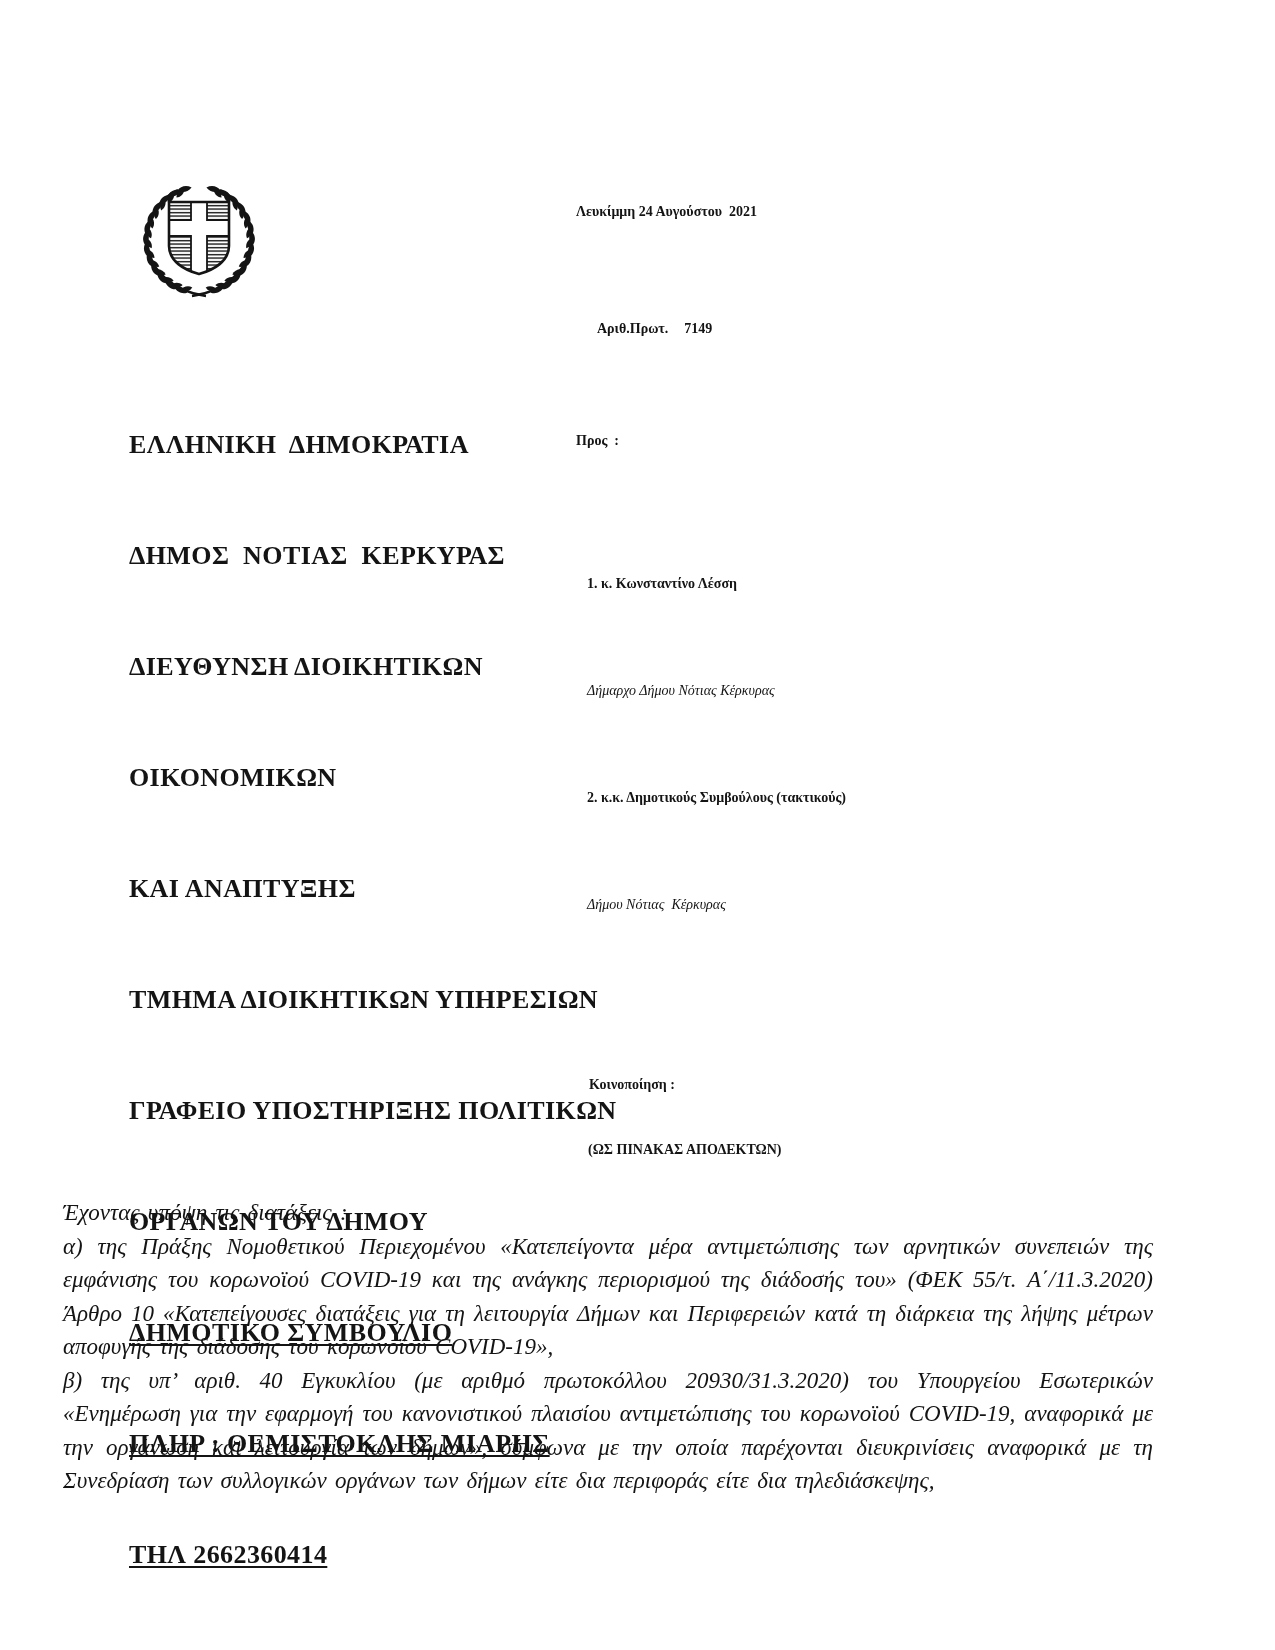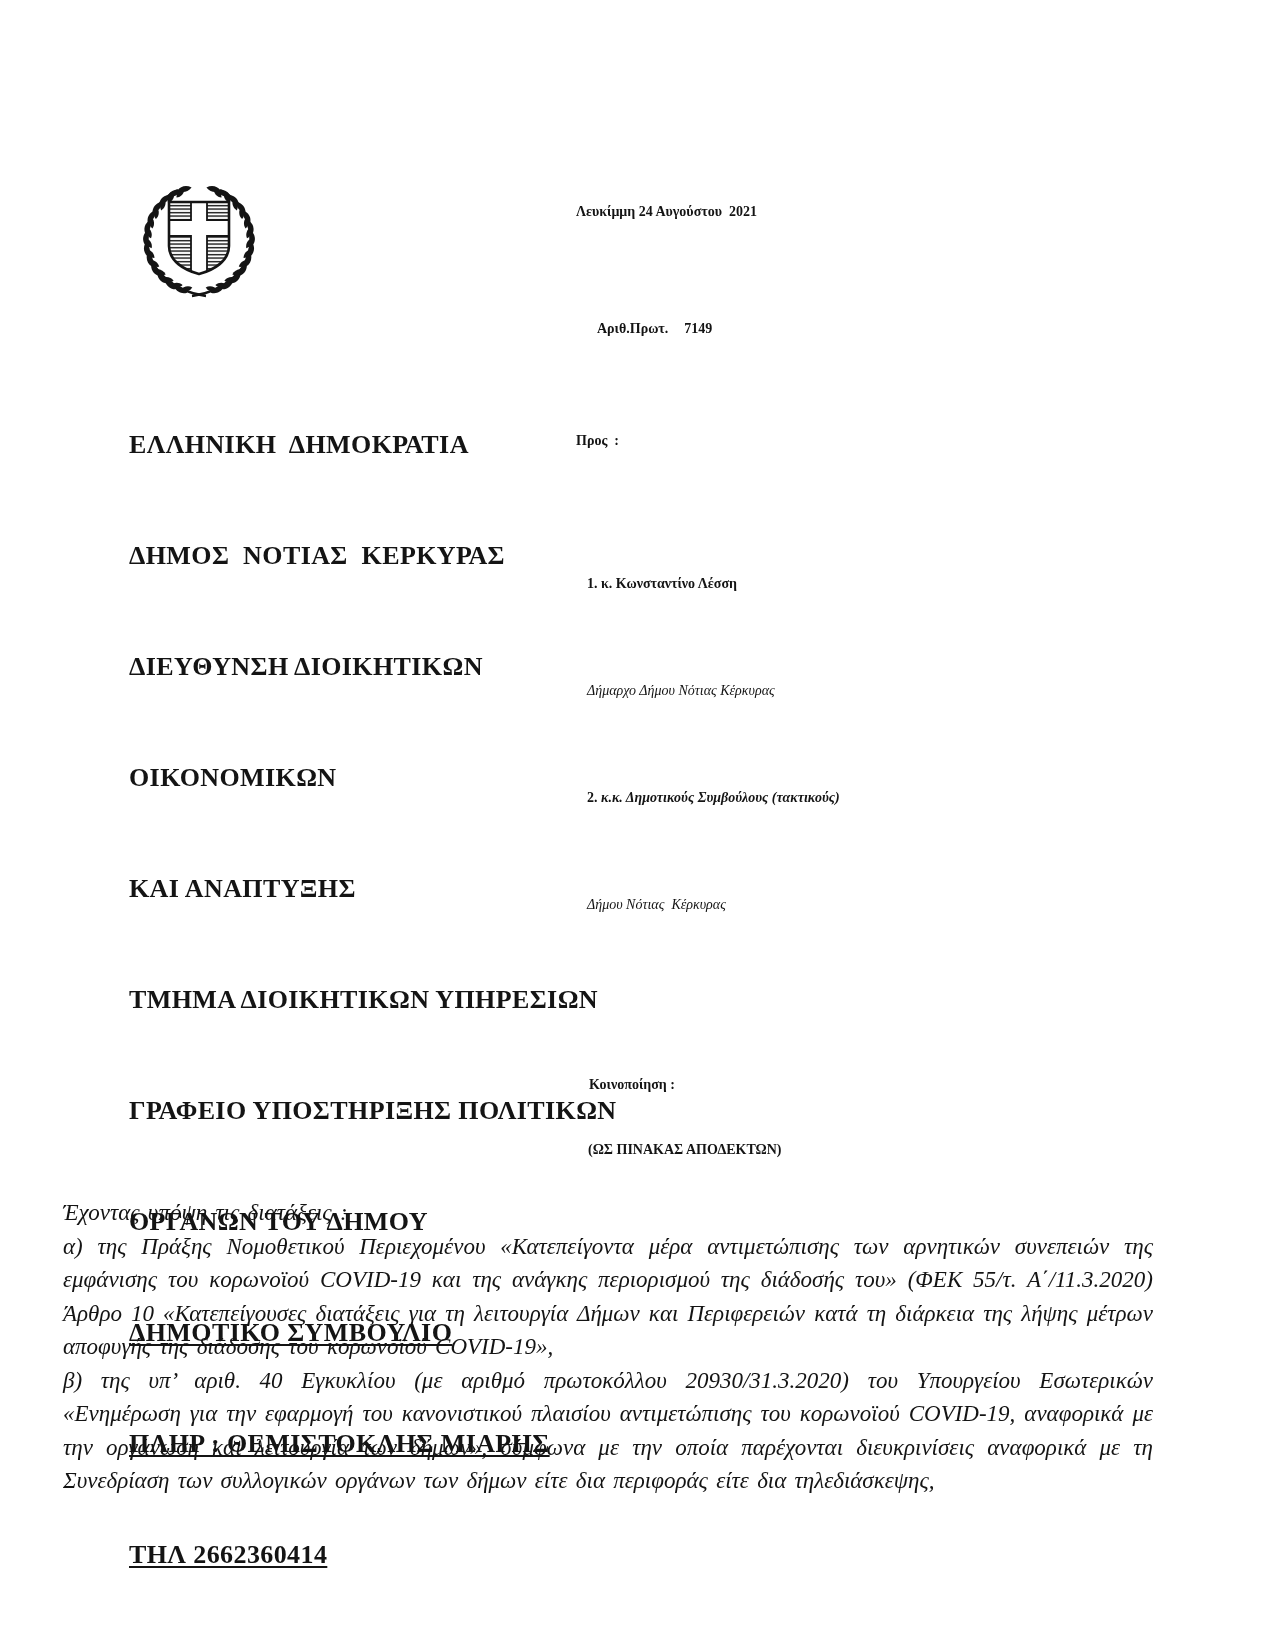--- a/index.html
+++ b/index.html
@@ -20,21 +20,21 @@
   .sender .u{text-decoration:underline;text-decoration-thickness:2px;text-underline-offset:3px;}
   
   .meta{position:absolute;left:576px;top:164px;font-size:14px;white-space:pre-wrap;}
   .m-date{font-weight:bold;line-height:32px;}
   .m-prot{font-weight:bold;line-height:32px;margin-top:21px;}
   .m-prot .num{margin-left:16px;}
   .m-pros{font-weight:bold;line-height:32px;margin-top:16px;}
   .m-items{margin-top:6px;padding-left:11px;line-height:35.6px;}
   .it-b{font-weight:bold;}
   .it-i{font-style:italic;}
-  .it-bi{font-weight:bold;font-style:italic;}
+  .it-bi{font-weight:bold;}
   .m-cc{font-weight:bold;margin-top:43px;padding-left:13px;line-height:33px;}
   .m-ccv{font-weight:bold;padding-left:12px;line-height:33px;}
   
   .title{
     position:absolute;left:63px;top:1090px;width:1090px;
     text-align:center;font-weight:bold;font-size:21.5px;line-height:34px;
     white-space:pre;
   }
   
   .bodytext{

